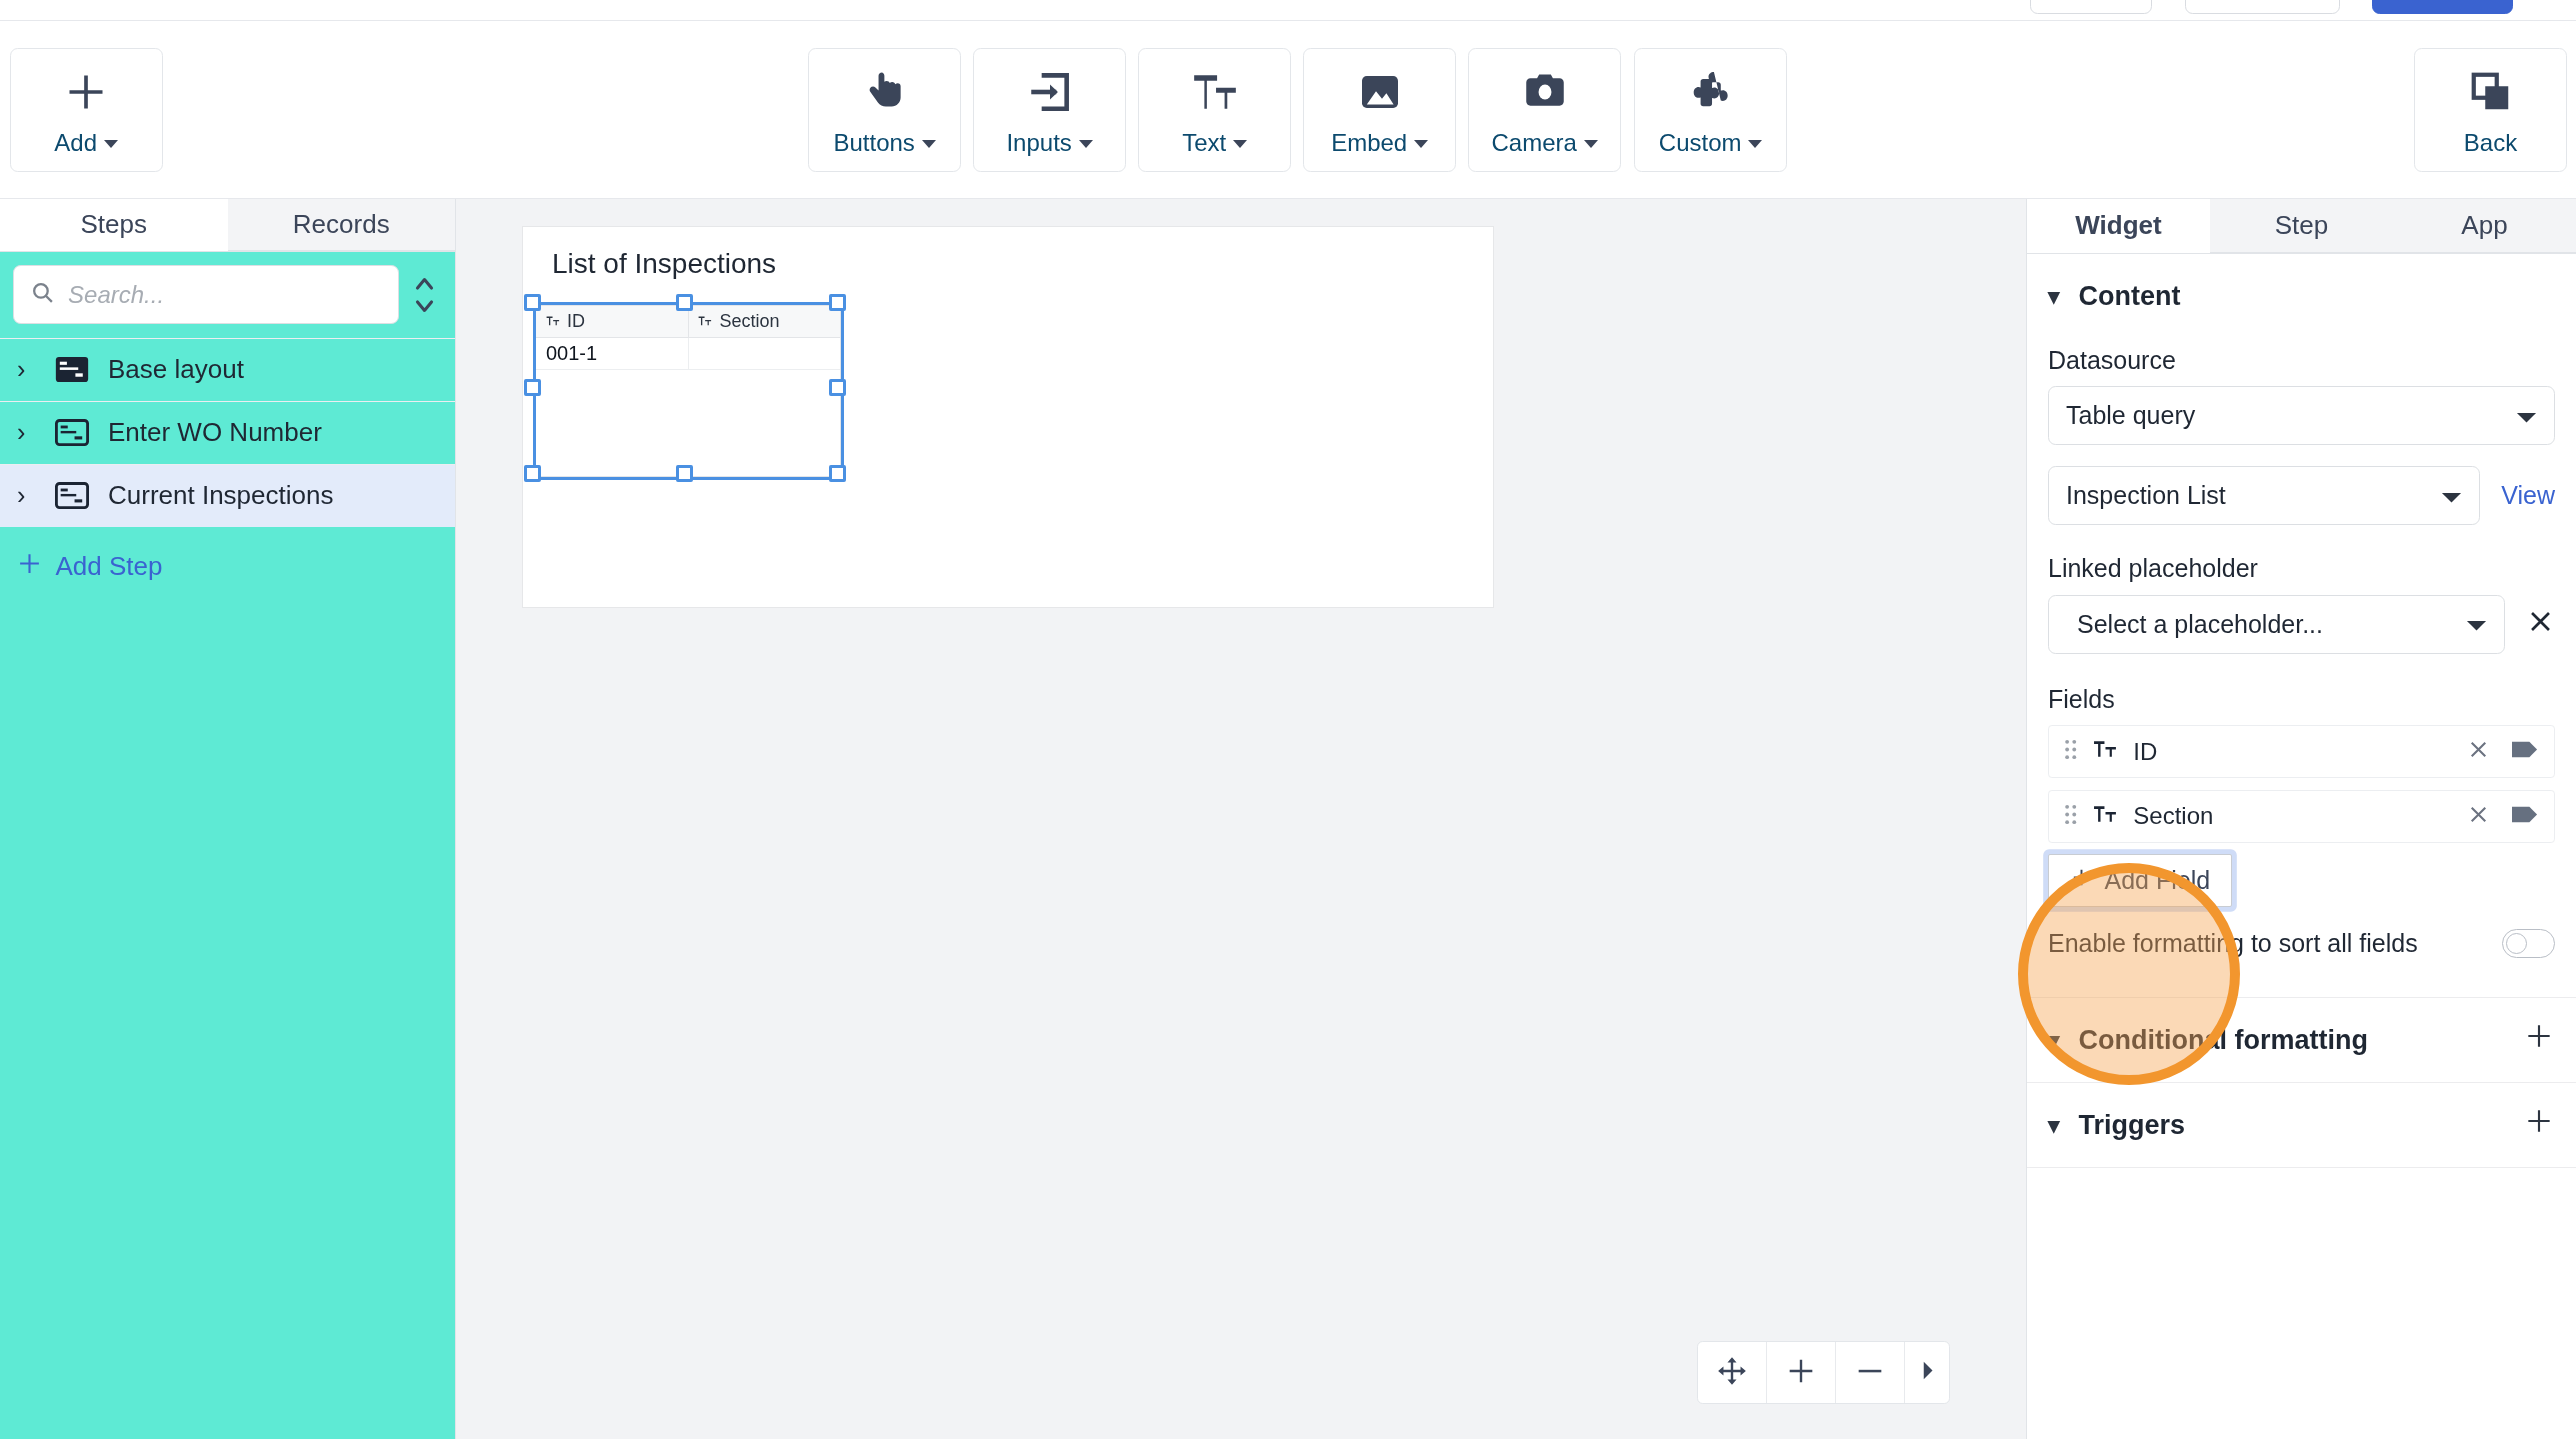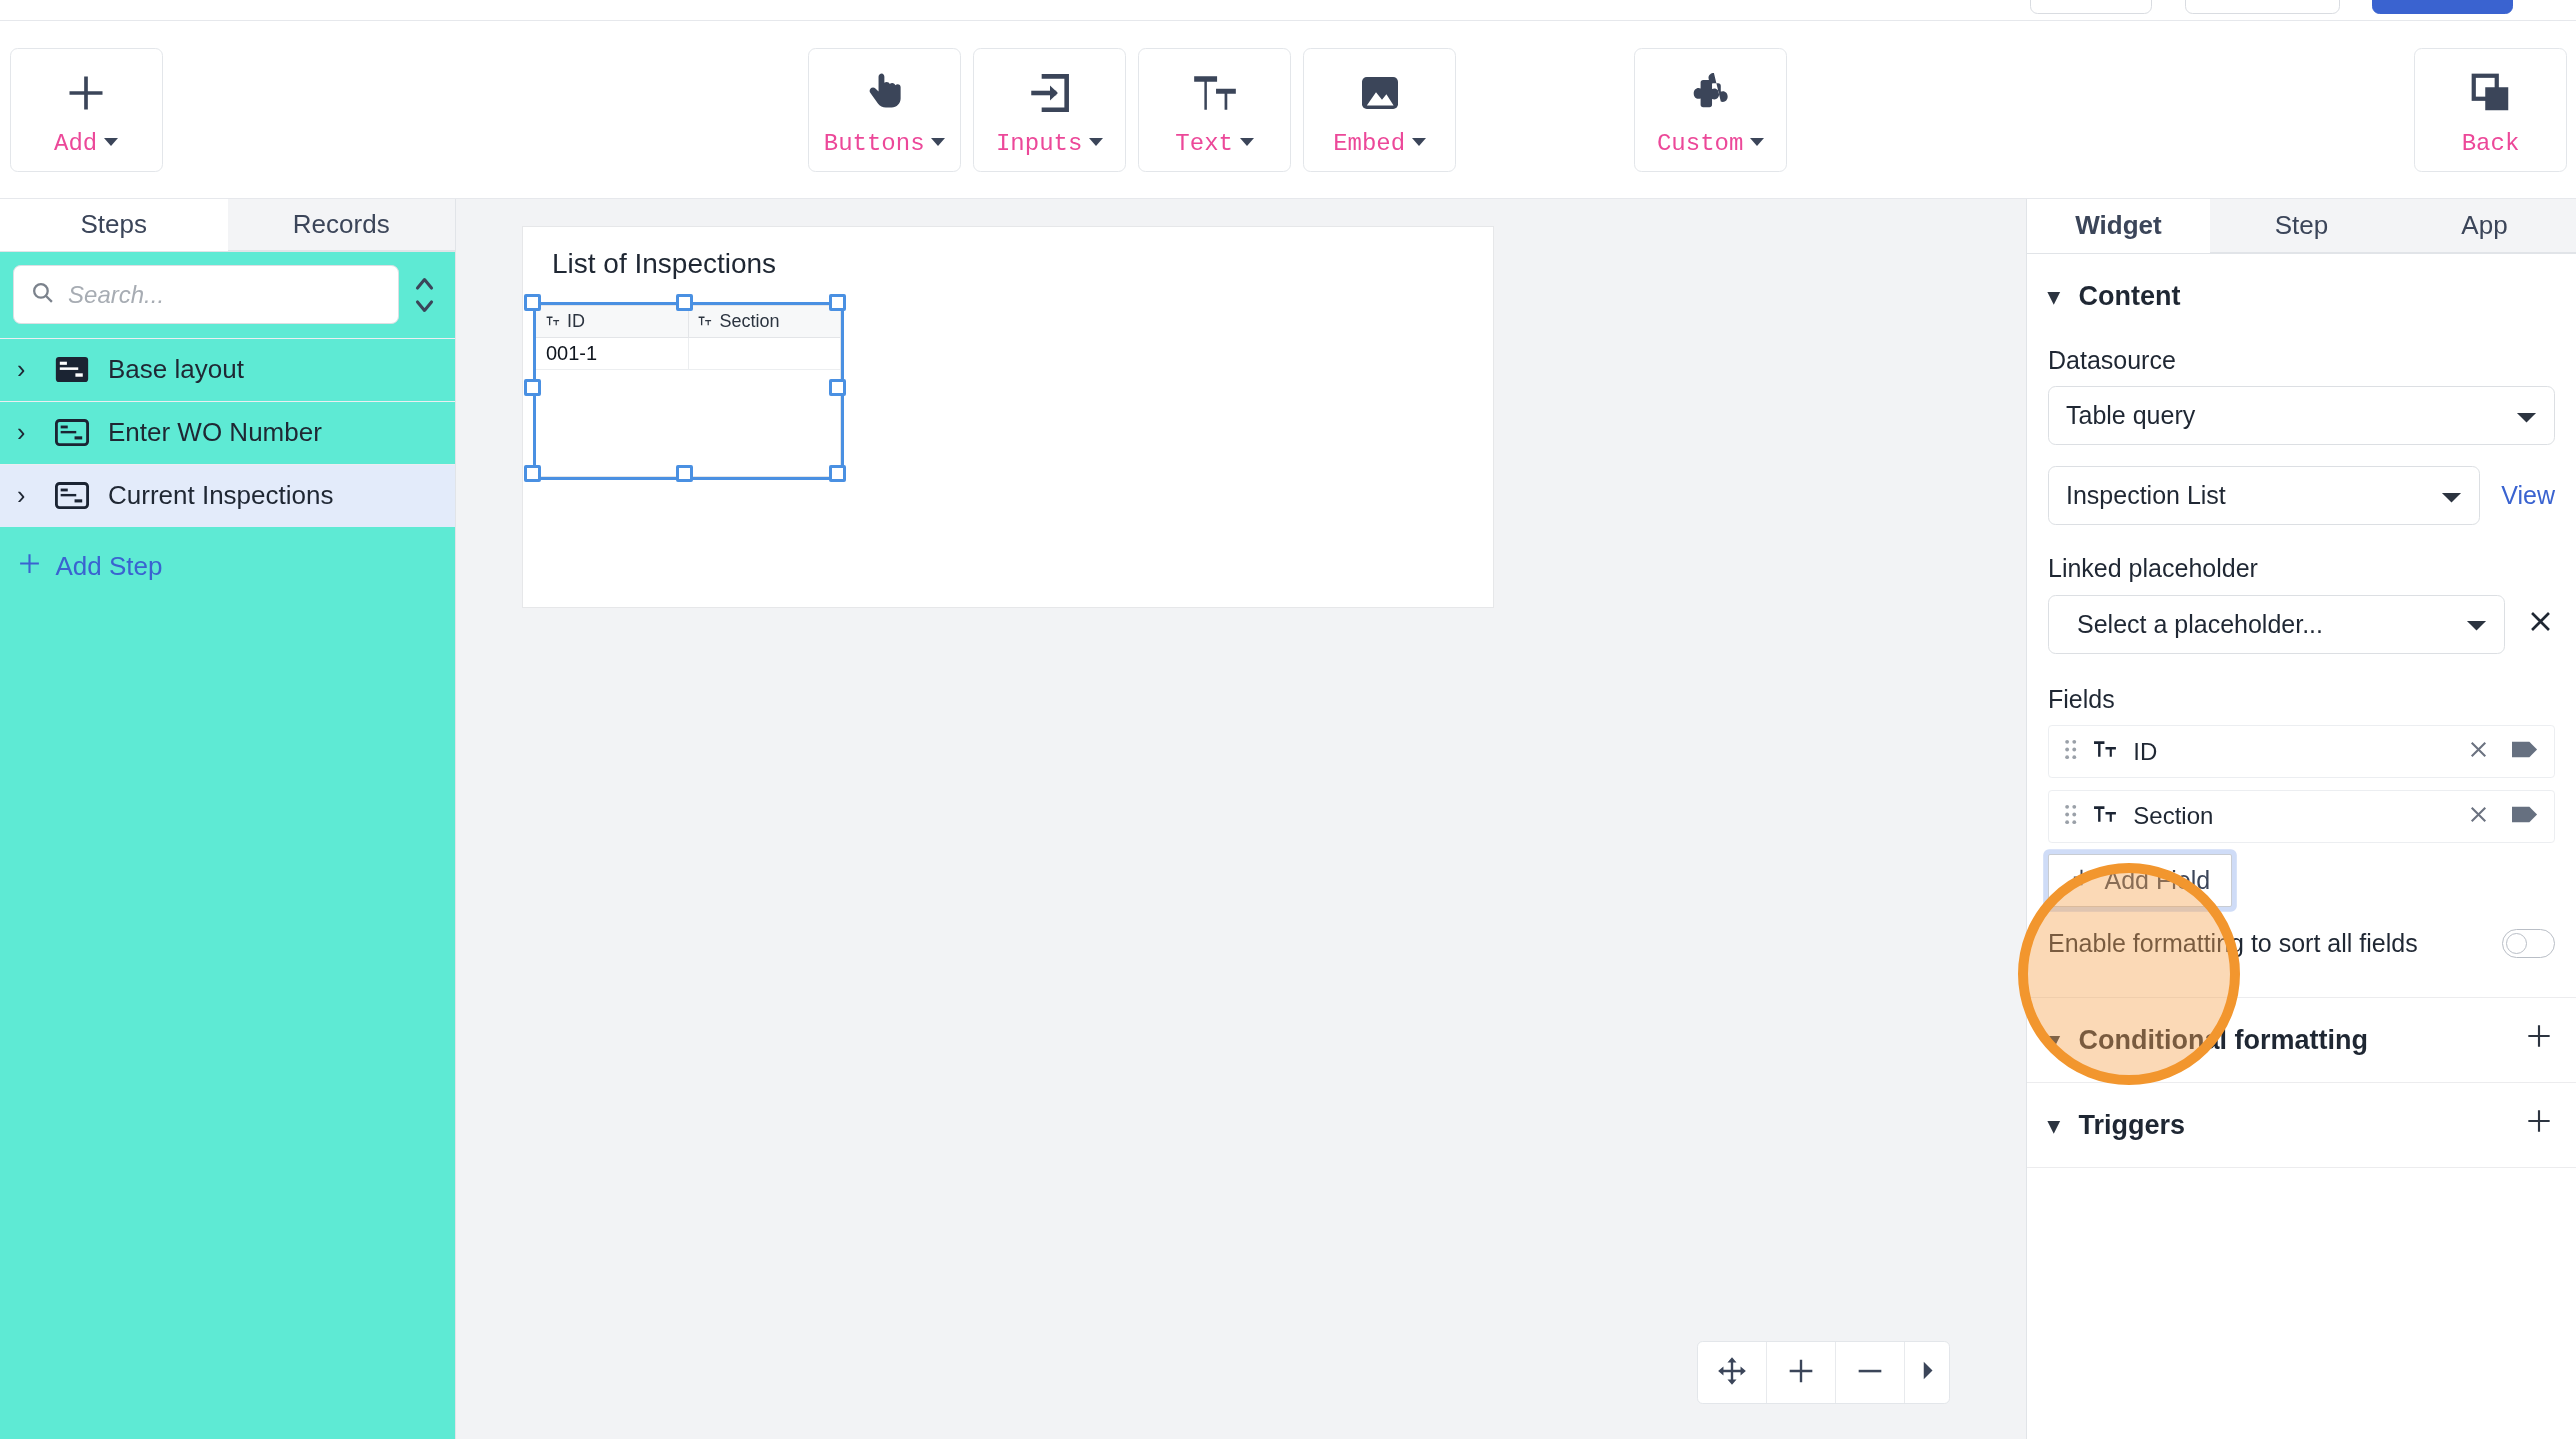--- a/index.html
+++ b/index.html
@@ -35,21 +35,21 @@
     position: absolute; top: 27px; width: 153px; height: 124px;
     background: #fff; border: 1.9px solid #e3e6ea; border-radius: 7.6px;
     display: flex; flex-direction: column; align-items: center;
     justify-content: center; cursor: pointer;
   }
   .tool-btn .tb-icon {
     height: 59px; display: flex; align-items: center; justify-content: center;
     color: #3b4559;
   }
   .tool-btn .tb-label {
-    margin-top: 7.6px; font-size: 24px; color: #ec4899; white-space: nowrap; font-family: Liberation Mono, monospace;
+    margin-top: 7.6px; font-size: 24px; color: #0c4a6e; white-space: nowrap;
   }
   .caret-dn {
     display: inline-block; width: 0; height: 0; margin-left: 6.7px;
     border-left: 7.6px solid transparent; border-right: 7.6px solid transparent;
     border-top: 8.6px solid #3b4559; vertical-align: 3.8px;
   }
 
   .tb-add   { left: 9.5px;   width: 153px; }
   .tb-icons { left: 643px;  }
   .tb-buttons { left: 808px; }
@@ -266,20 +266,29 @@
   <div class="tool-btn tb-embed">
     <div class="tb-icon">
       <svg width="48" height="48" viewBox="0 0 24 24" fill="currentColor">
         <rect x="3" y="4" width="18" height="16" rx="2.4"></rect>
         <path d="M5.4 18.2 L10 11.6 L13 15.4 L15.2 12.6 L18.8 18.2 Z" fill="#ffffff"></path>
       </svg>
     </div>
     <div class="tb-label"><span>Embed</span><i class="caret-dn"></i></div>
   </div>
 
+  <div class="tool-btn tb-camera">
+    <div class="tb-icon">
+      <svg width="50" height="50" viewBox="0 0 24 24" fill="currentColor">
+        <path d="M9.2 3.6h5.6l1 1.8H19c1.1 0 2 .9 2 2v9.2c0 1.1-.9 2-2 2H5c-1.1 0-2-.9-2-2V7.4c0-1.1.9-2 2-2h3.2z"></path>
+        <ellipse cx="12" cy="12" rx="3.1" ry="3.6" fill="#ffffff"></ellipse>
+      </svg>
+    </div>
+    <div class="tb-label"><span>Camera</span><i class="caret-dn"></i></div>
+  </div>
 
   <div class="tool-btn tb-custom">
     <div class="tb-icon">
       <svg width="50" height="50" viewBox="0 0 24 24" fill="currentColor">
         <path d="M13.4 2.4c-1.5 0-2.6 1-2.6 2.3 0 .4.1.7.2 1H8.2c-.7 0-1.2.5-1.2 1.2v2.9c-.3-.1-.6-.2-1-.2-1.3 0-2.3 1.1-2.3 2.6s1 2.6 2.3 2.6c.4 0 .7-.1 1-.2v3c0 .7.5 1.2 1.2 1.2h3.1c.7 0 1.2-.5 1.2-1.2v-2.7c.3.1.7.2 1.1.2 1.3 0 2.3-1.1 2.3-2.6s-1-2.6-2.3-2.6c-.4 0-.8.1-1.1.2V7.6c0-.2.2-.3.4-.3h2.6c.7 0 1.2.5 1.2 1.2v2.8c.3-.1.6-.2 1-.2 1.3 0 2.3 1.1 2.3 2.6s-1 2.6-2.3 2.6c-.4 0-.7-.1-1-.2"></path>
       </svg>
     </div>
     <div class="tb-label"><span>Custom</span><i class="caret-dn"></i></div>
   </div>
 

